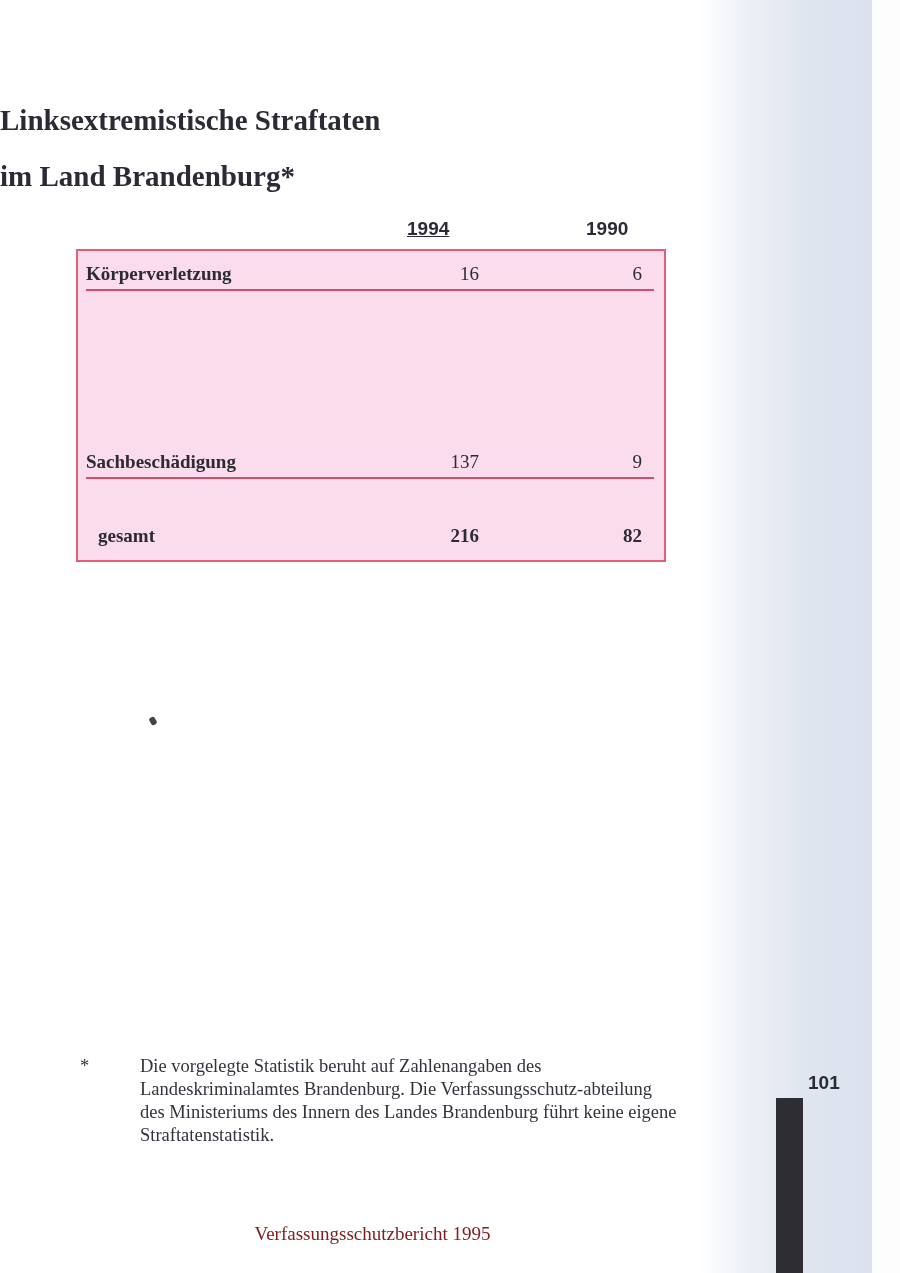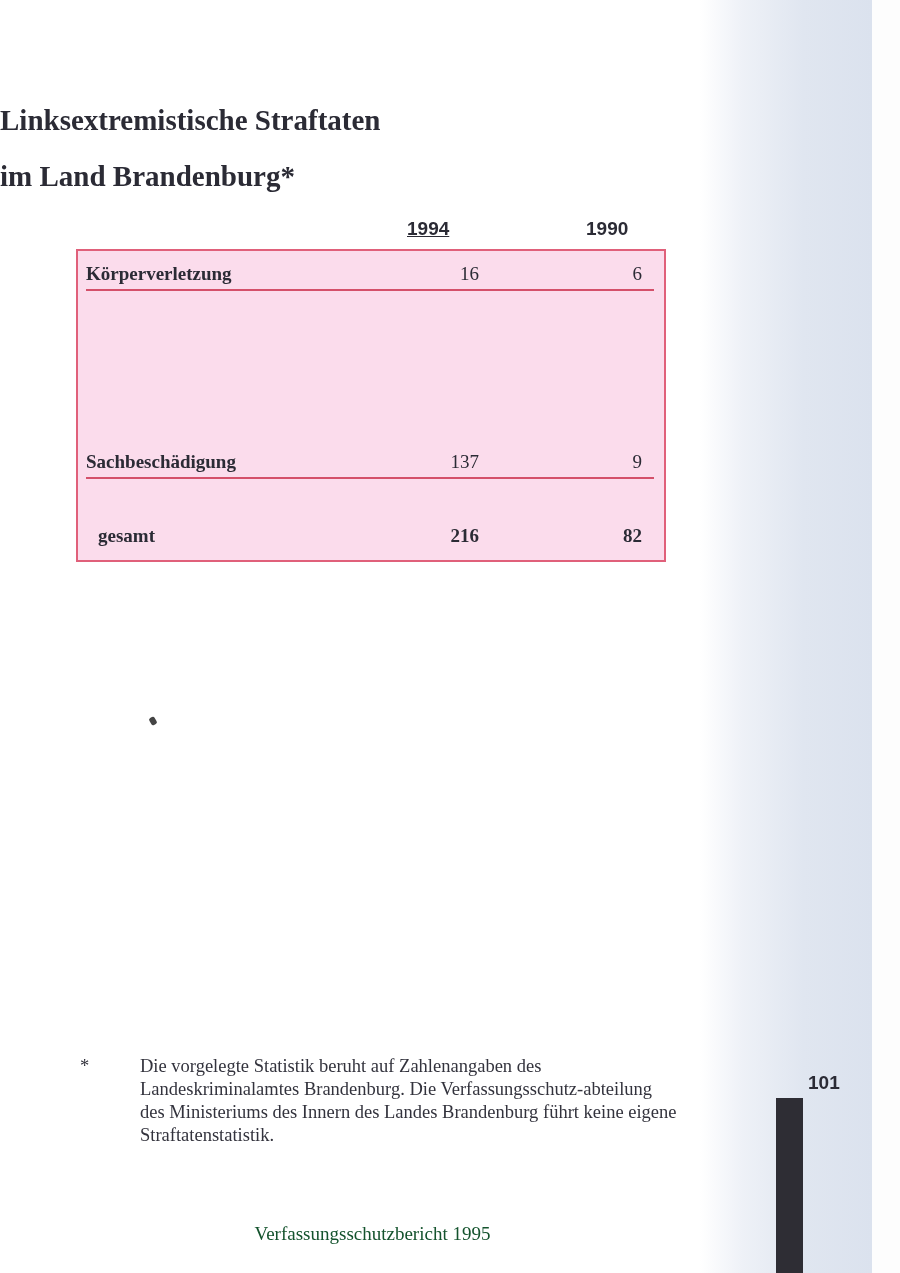--- a/index.html
+++ b/index.html
@@ -43,21 +43,21 @@
     .row.total .v94, .row.total .v95 { font-weight: bold; }
     .row.total { border-bottom: none; }
     .footnote {
       position: absolute; left: 80px; top: 1055px; width: 600px;
       font-size: 18.5px; line-height: 23px; color: #33333d;
     }
     .footnote .star { position: absolute; left: 0; top: 0; }
     .footnote .text { position: absolute; left: 60px; top: 0; width: 540px; }
     .footer {
       position: absolute; left: 0; width: 745px; top: 1223px; text-align: center;
-      font-size: 19px; color: #14532d;
+      font-size: 19px; color: #7f1d1d;
     }
     .page-num {
       position: absolute; left: 768px; top: 1072px;
       font-family: "Liberation Sans", sans-serif; font-weight: bold; font-size: 19px; color: #2b2b35; margin-left: 40px;
     }
     .page-bar {
       position: absolute; left: 776px; top: 1098px; width: 27px; height: 175px; background: #2e2d34;
     }
     .speck { position: absolute; left: 150px; top: 717px; width: 6px; height: 8px; background: #444; transform: rotate(-30deg); border-radius: 2px; }
   </style>

